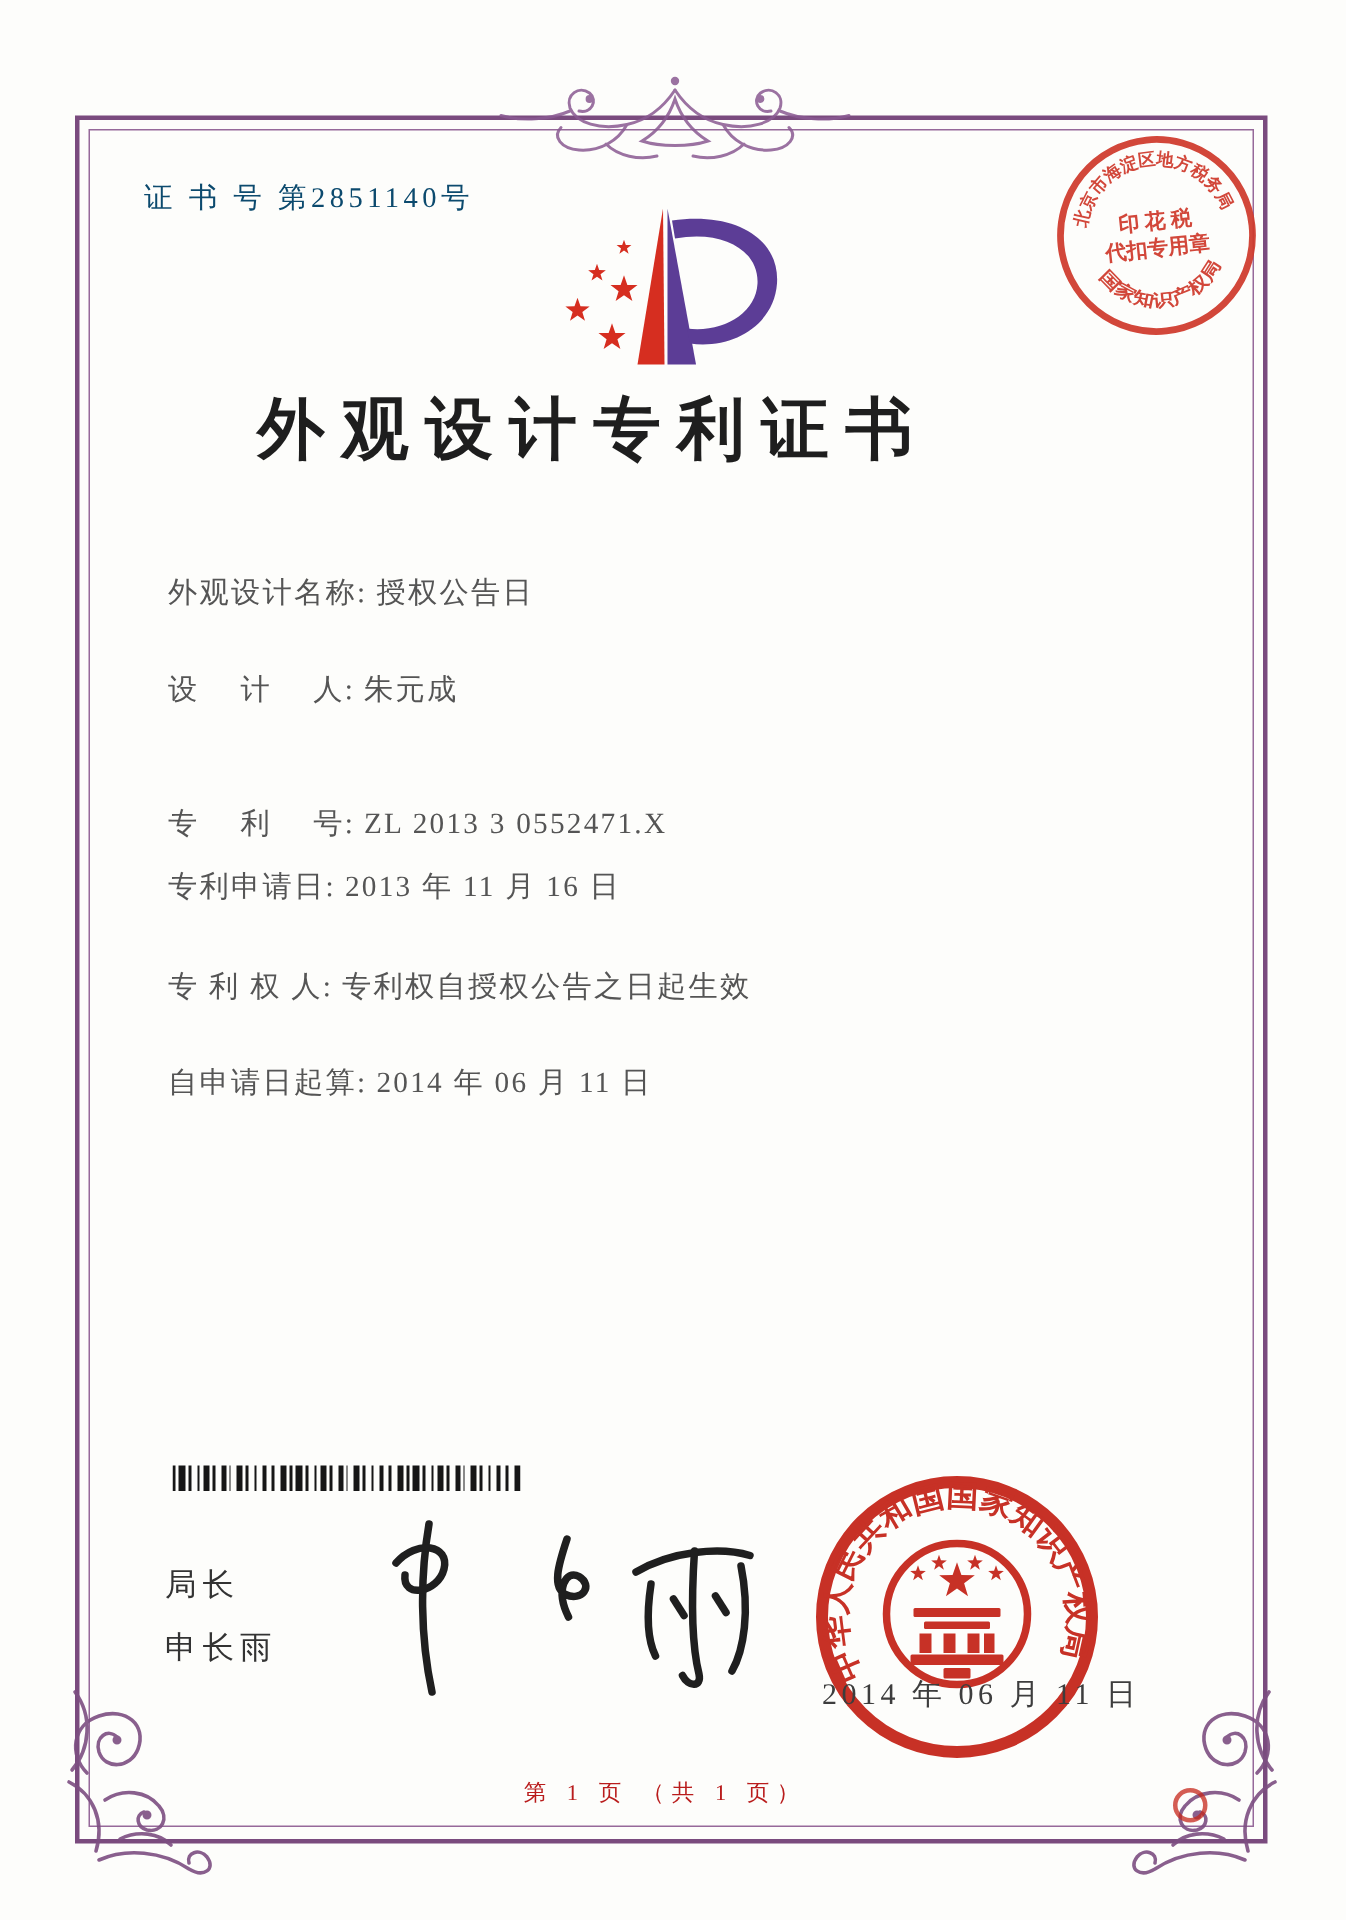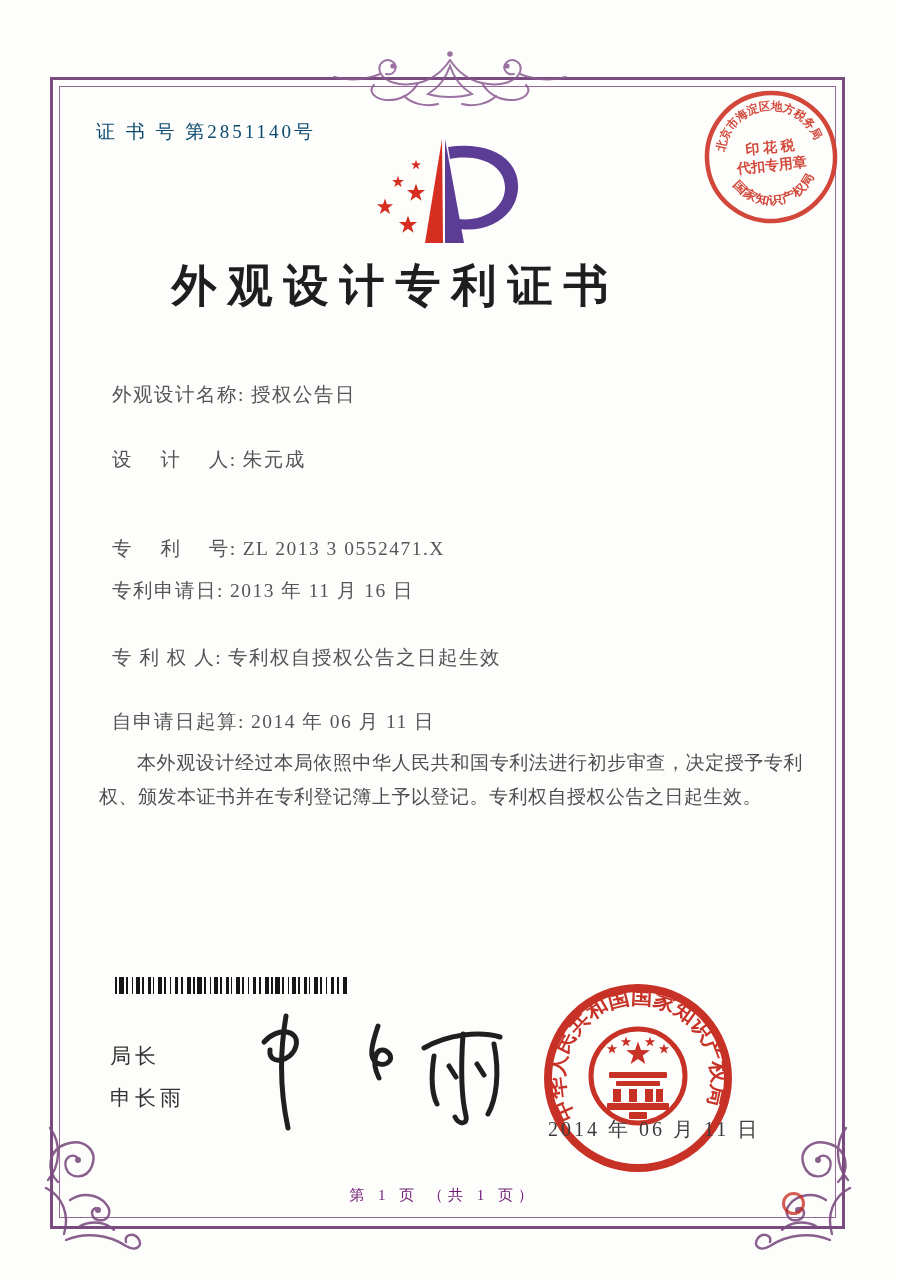--- a/index.html
+++ b/index.html
@@ -56,21 +56,21 @@
 
   
   .main-seal{left:540px;top:980px;width:196px;height:196px;opacity:.95;}
   .seal-date{left:548px;top:1116px;width:200px;font-size:20px;letter-spacing:3px;
              color:#3d3d3d;z-index:6;white-space:nowrap;}
   .stamp-frag{left:782px;top:1192px;width:17px;height:17px;border:3px solid #c5271b;
               border-radius:50%;opacity:.75;}
 
   
   .footer{left:0;top:1186px;width:887px;text-align:center;font-size:15px;
-          letter-spacing:5px;color:#701a75;}
+          letter-spacing:5px;color:#b91c1c;}
 
   svg{display:block;}
 </style>
 </head>
 <body>
 
 <div class="abs frame-outer"></div>
 <div class="abs frame-inner"></div>
 
 <svg class="abs flourish-top" viewBox="0 0 300 66">
@@ -165,21 +165,20 @@
   <span class="lbl">专利申请日:</span><span class="val">2013 年 11 月 16 日</span>
 </div>
 <div class="abs field f4">
   <span class="lbl">专 利 权 人:</span><span class="val">专利权自授权公告之日起生效</span>
 </div>
 <div class="abs field f5">
   <span class="lbl">自申请日起算:</span><span class="val">2014 年 06 月 11 日</span>
 </div>
 
 <div class="abs paras">
-  <p>本外观设计经过本局依照中华人民共和国专利法进行初步审查，决定授予专利权、颁发本证书并在专利登记簿上予以登记。专利权自授权公告之日起生效。</p>
 </div>
 
 <div class="abs barcode"></div>
 
 <div class="abs sig-title">局长</div>
 <div class="abs sig-name">申长雨</div>
 
 <svg class="abs sig-script" viewBox="0 0 286 134">
   <g stroke="#1f1f1f" fill="none" stroke-width="5" stroke-linecap="round" stroke-linejoin="round">
 

